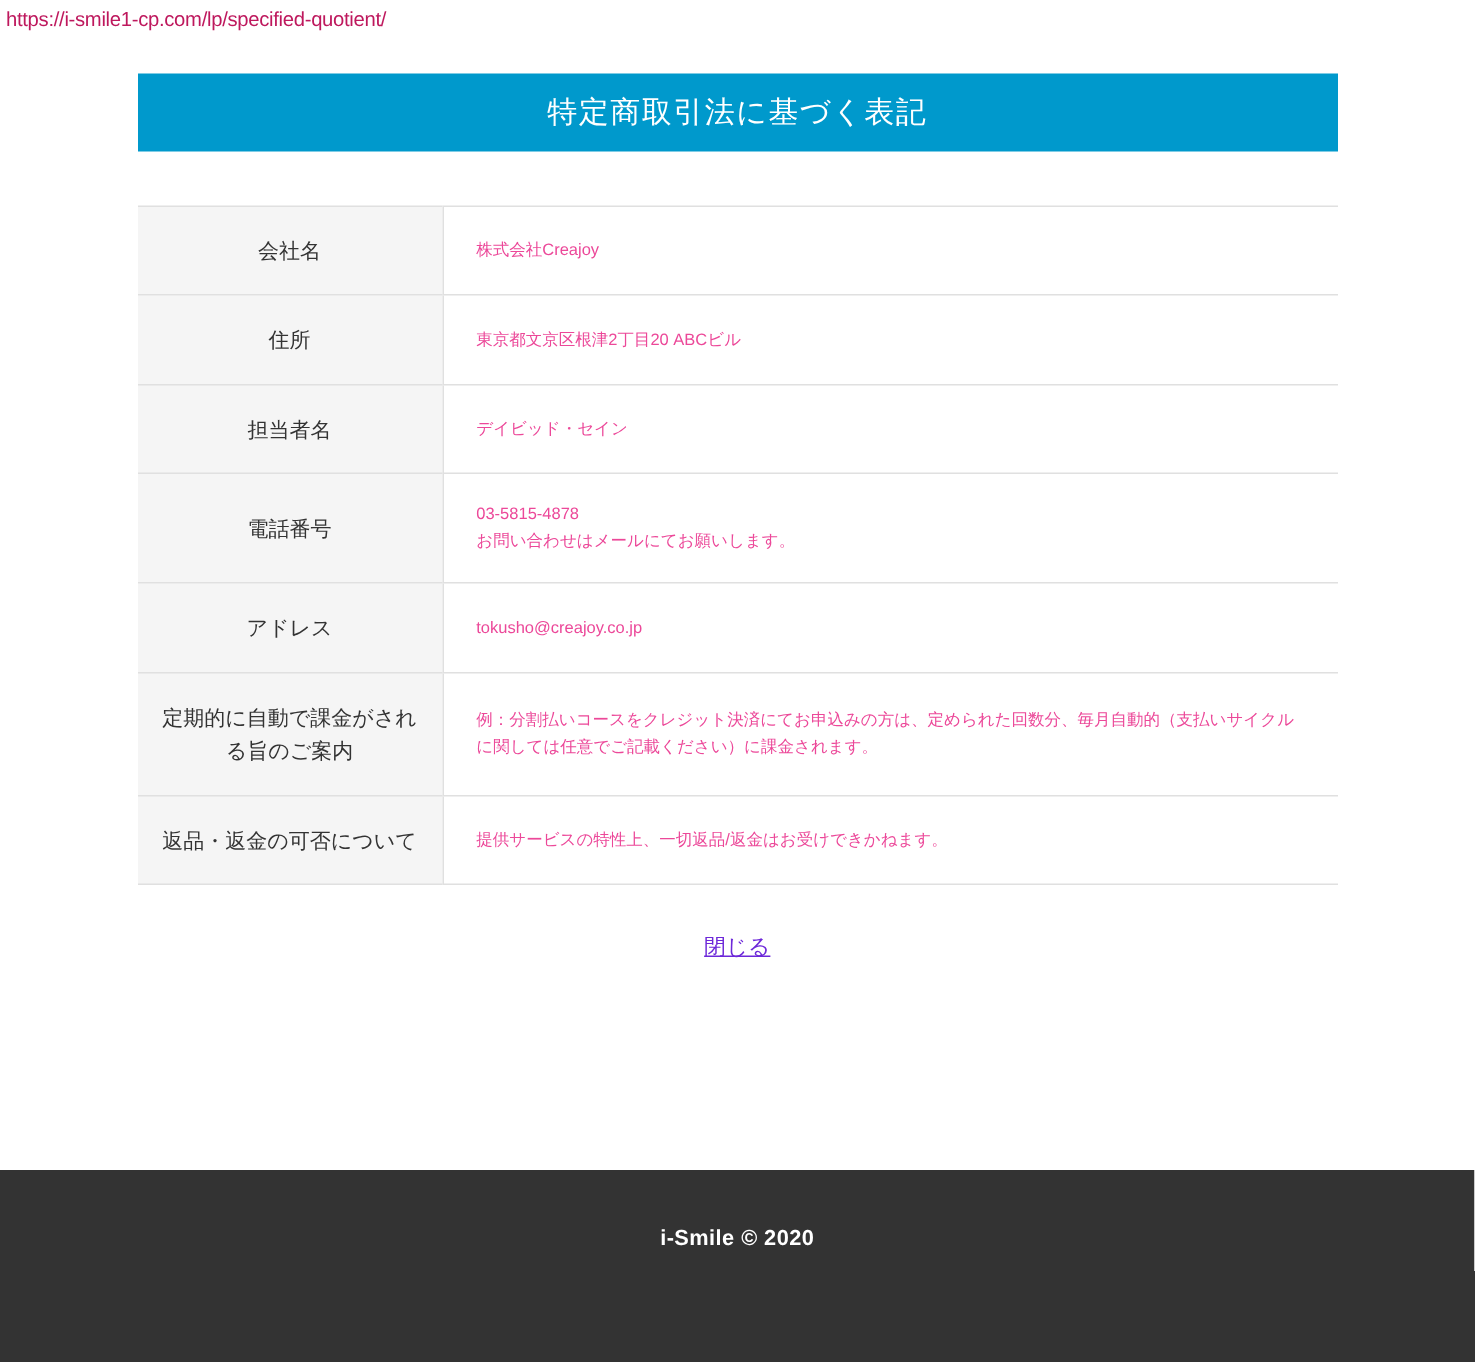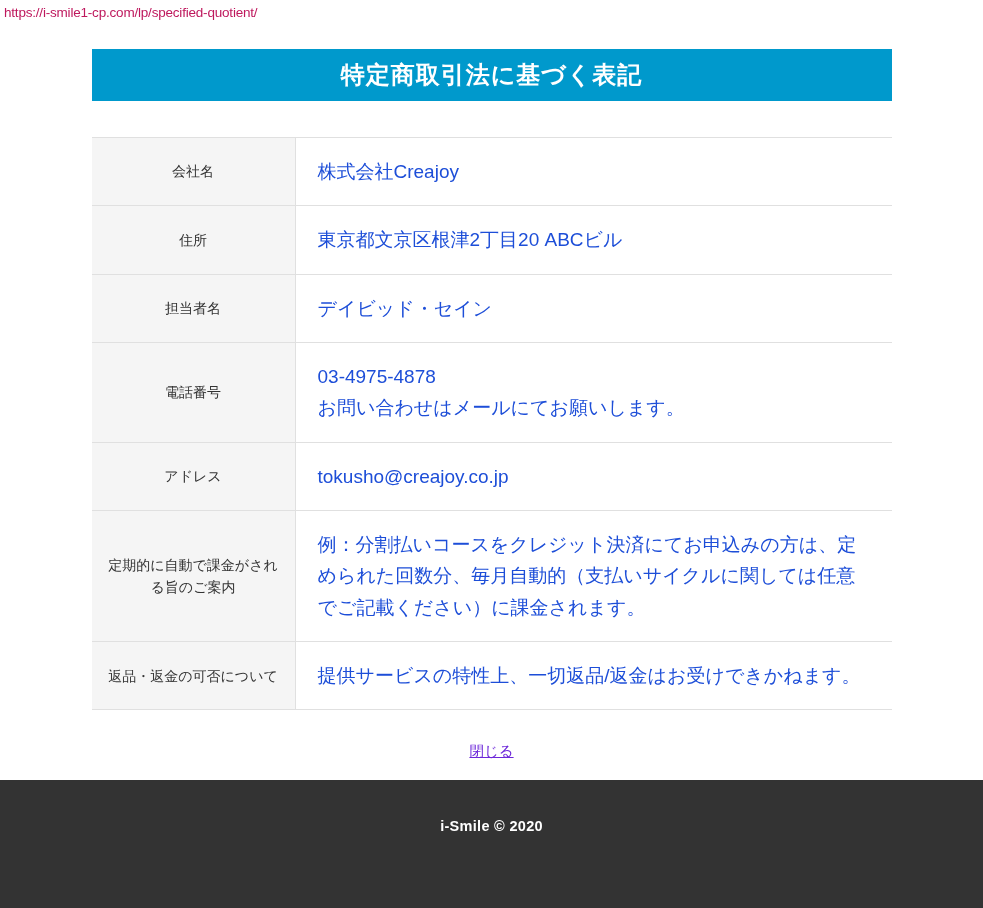--- a/index.html
+++ b/index.html
@@ -29,22 +29,22 @@
     box-sizing: border-box;
   }
   .content-wrap {
     width: 800px;
     margin: 0 auto;
   }
   .title-bar {
     background: #0099cc;
     color: #ffffff;
     text-align: center;
-    font-size: 24px;
-    font-weight: bold;
+    font-size: 20px;
+    font-weight: normal;
     line-height: 52px;
     height: 52px;
     margin-top: 27px;
     letter-spacing: 1px;
   }
   table.info {
     width: 800px;
     border-collapse: collapse;
     margin-top: 36px;
     table-layout: fixed;
@@ -61,22 +61,22 @@
     font-size: 14px;
     font-weight: normal;
     color: #333333;
     text-align: center;
     vertical-align: middle;
     padding: 18px 12px;
     border-right: 1px solid #e0e0e0;
     line-height: 1.6;
   }
   table.info td {
-    font-size: 19px;
-    color: #1d4ed8;
+    font-size: 11px;
+    color: #ec4899;
     text-align: left;
     vertical-align: middle;
     padding: 18px 22px;
     line-height: 1.65;
     font-weight: normal;
   }
   .close-link-wrap {
     text-align: center;
     margin-top: 32px;
     margin-bottom: 30px;
@@ -133,21 +133,21 @@
         <tr>
           <th>住所</th>
           <td>東京都文京区根津2丁目20 ABCビル</td>
         </tr>
         <tr>
           <th>担当者名</th>
           <td>デイビッド・セイン</td>
         </tr>
         <tr>
           <th>電話番号</th>
-          <td class="multiline" style="white-space: pre-line;">03-4975-4878
+          <td class="multiline" style="white-space: pre-line;">03-5815-4878
 お問い合わせはメールにてお願いします。</td>
         </tr>
         <tr>
           <th>アドレス</th>
           <td>tokusho@creajoy.co.jp</td>
         </tr>
         <tr>
           <th>定期的に自動で課金がされる旨のご案内</th>
           <td>例：分割払いコースをクレジット決済にてお申込みの方は、定められた回数分、毎月自動的（支払いサイクルに関しては任意でご記載ください）に課金されます。</td>
         </tr>

